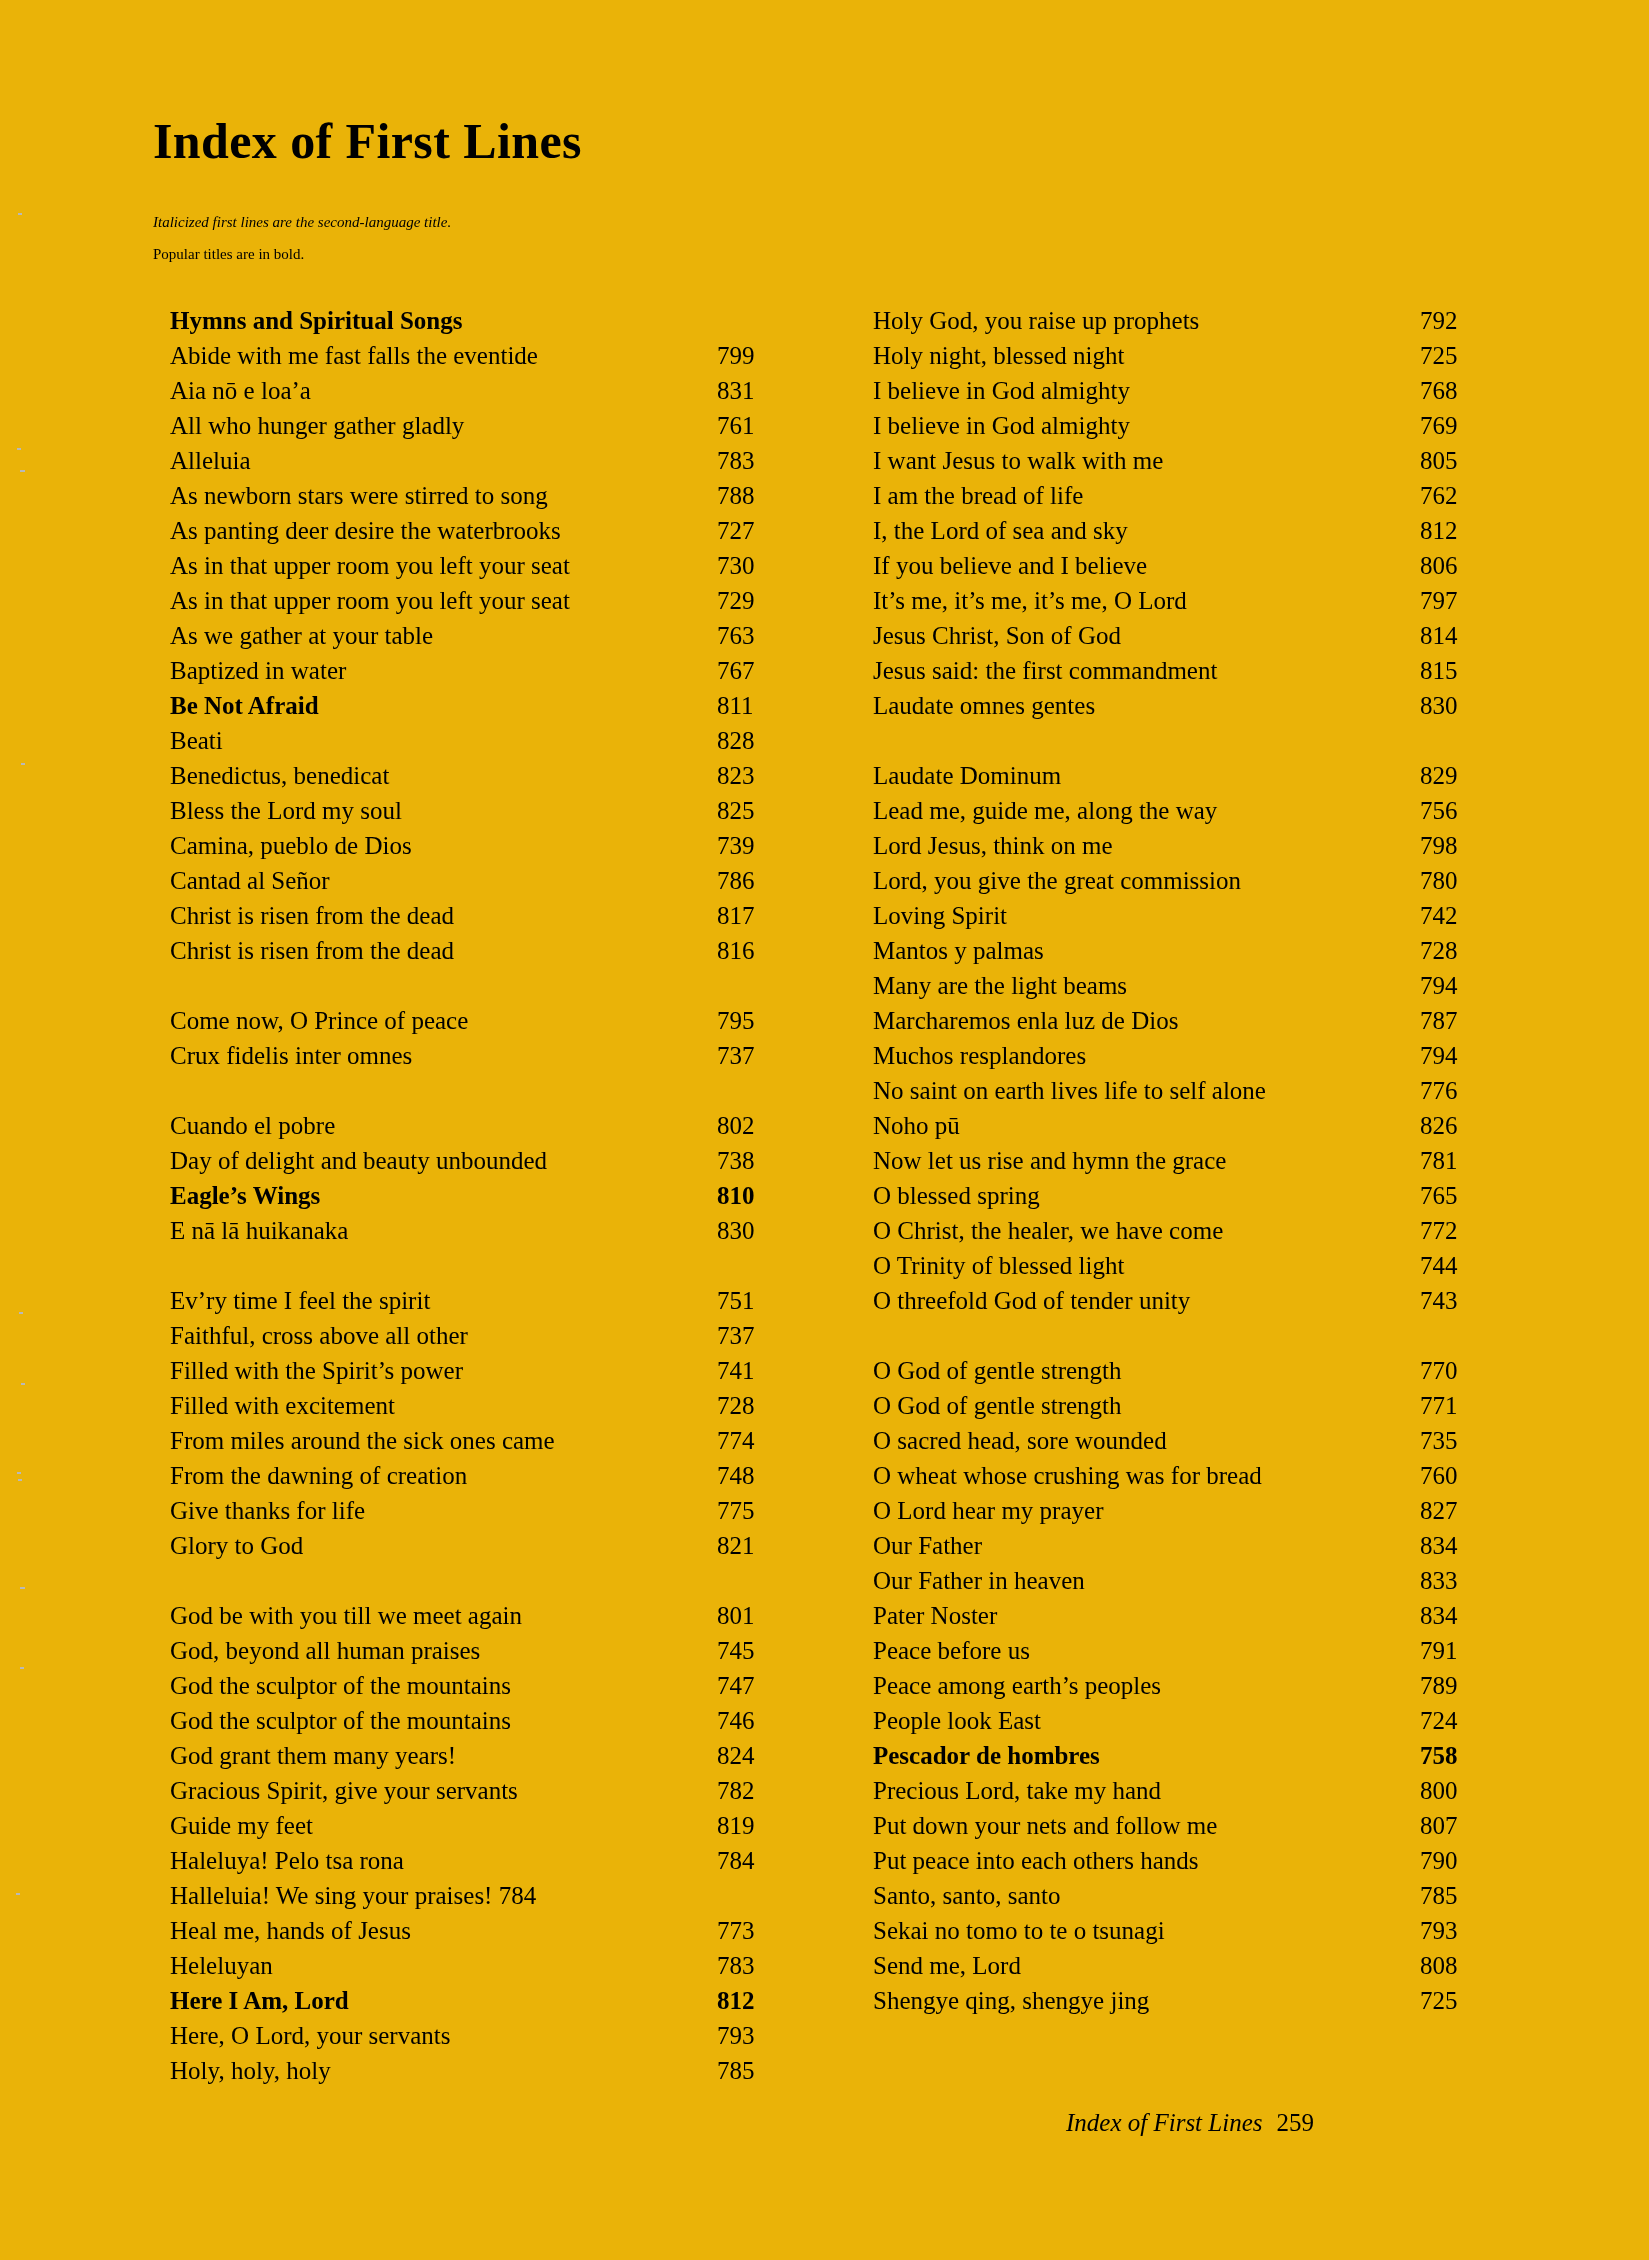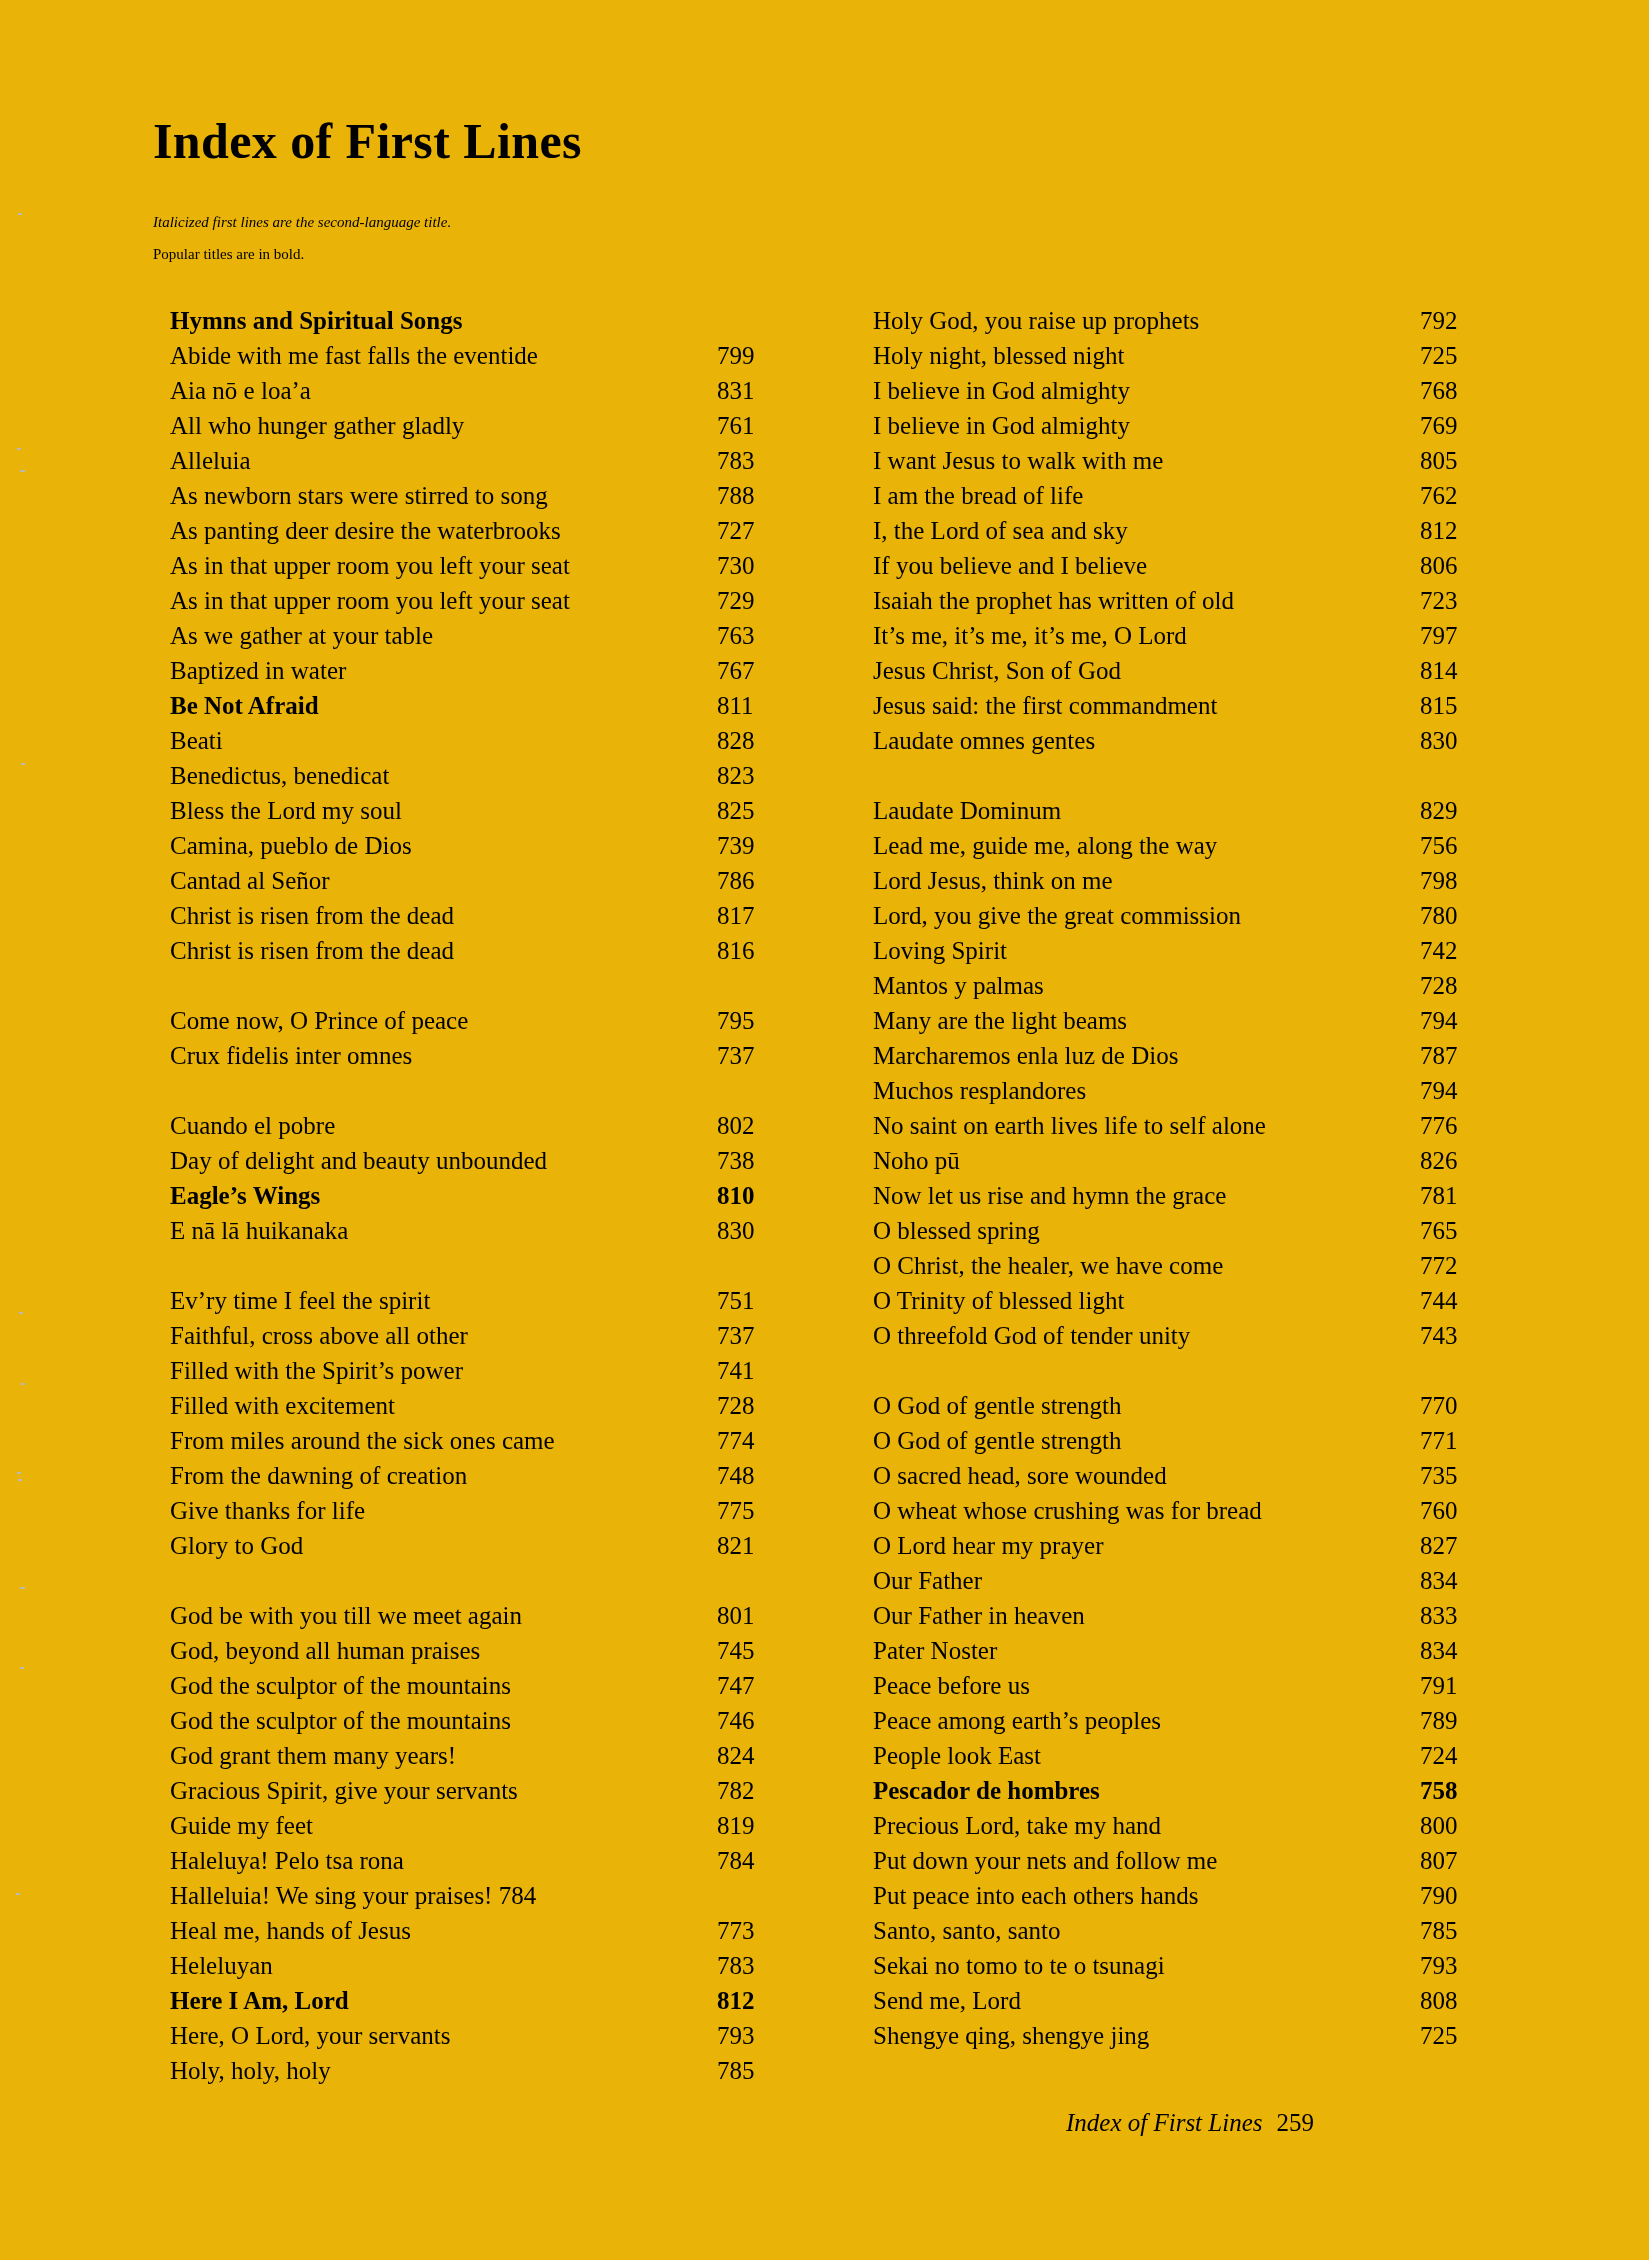--- a/index.html
+++ b/index.html
@@ -209,21 +209,20 @@
       </div>
     <div class="col col-right" id="col-right">
         <div class="entry"><span class="title">Holy God, you raise up prophets</span><span class="num">792</span></div>
         <div class="entry italic"><span class="title">Holy night, blessed night</span><span class="num">725</span></div>
         <div class="entry"><span class="title">I believe in God almighty</span><span class="num">768</span></div>
         <div class="entry"><span class="title">I believe in God almighty</span><span class="num">769</span></div>
         <div class="entry"><span class="title">I want Jesus to walk with me</span><span class="num">805</span></div>
         <div class="entry"><span class="title">I am the bread of life</span><span class="num">762</span></div>
         <div class="entry"><span class="title">I, the Lord of sea and sky</span><span class="num">812</span></div>
         <div class="entry"><span class="title">If you believe and I believe</span><span class="num">806</span></div>
-        <div class="entry"><span class="title">Isaiah the prophet has written of old</span><span class="num">723</span></div>
         <div class="entry"><span class="title">It’s me, it’s me, it’s me, O Lord</span><span class="num">797</span></div>
         <div class="entry"><span class="title">Jesus Christ, Son of God</span><span class="num">814</span></div>
         <div class="entry"><span class="title">Jesus said: the first commandment</span><span class="num">815</span></div>
         <div class="entry"><span class="title">Laudate omnes gentes</span><span class="num">830</span></div>
         <div class="entry spacer"></div>
         <div class="entry"><span class="title">Laudate Dominum</span><span class="num">829</span></div>
         <div class="entry"><span class="title">Lead me, guide me, along the way</span><span class="num">756</span></div>
         <div class="entry"><span class="title">Lord Jesus, think on me</span><span class="num">798</span></div>
         <div class="entry"><span class="title">Lord, you give the great commission</span><span class="num">780</span></div>
         <div class="entry"><span class="title">Loving Spirit</span><span class="num">742</span></div>

